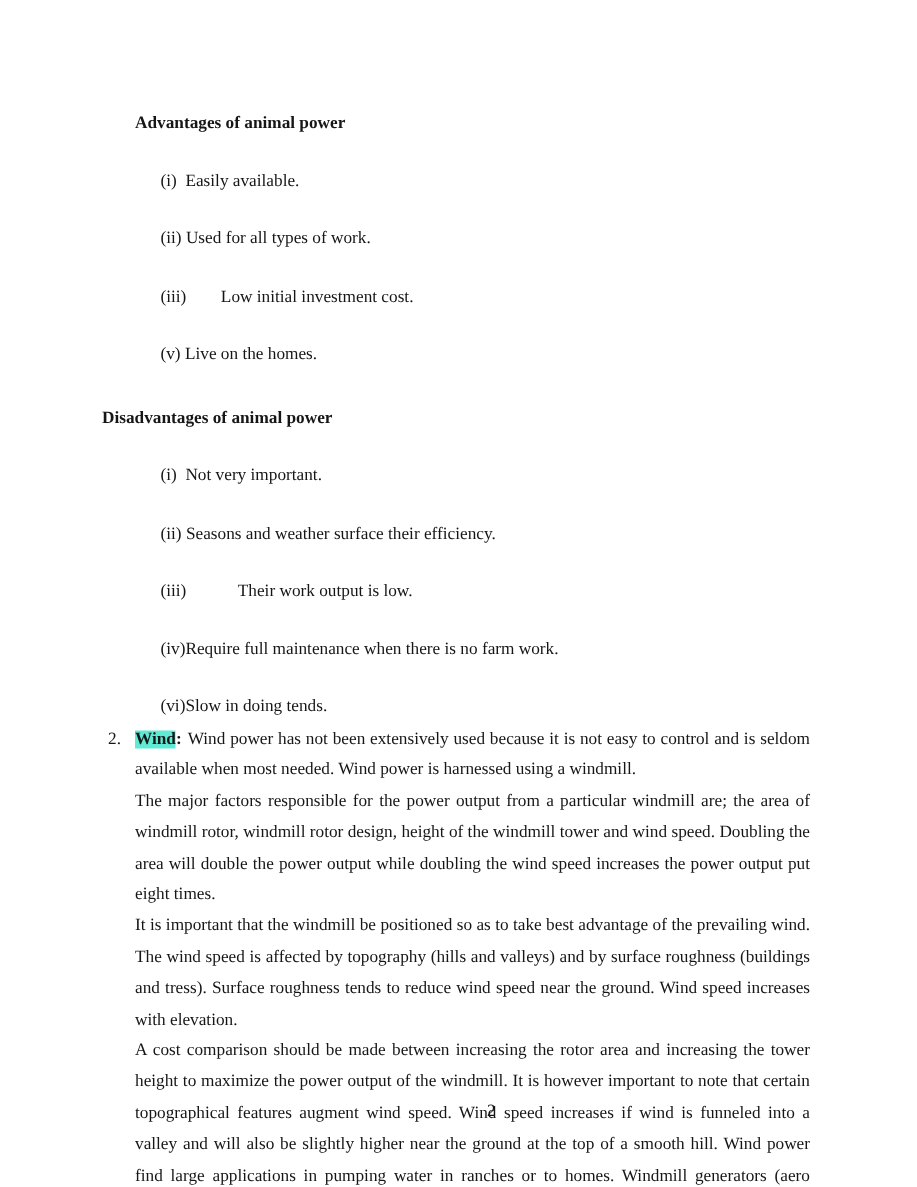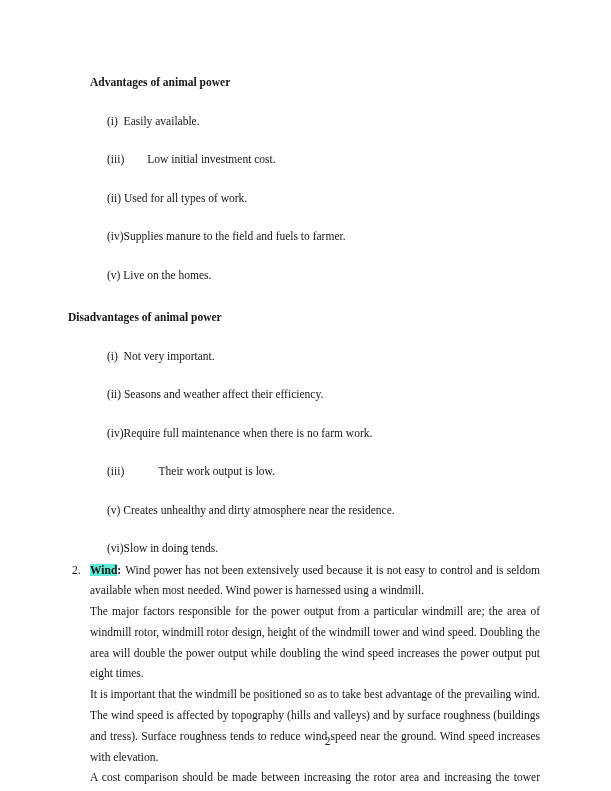--- a/index.html
+++ b/index.html
@@ -76,34 +76,32 @@
 </head>
 <body>
 
 <div class="page">
   <div class="content">
 
     <div class="heading">Advantages of animal power</div>
 
     <div class="list">
       <div class="list-item">(i)  Easily available.</div>
+      <div class="list-item">(ii) Used for all types of work.</div>
       <div class="list-item">(iii)        Low initial investment cost.</div>
-      <div class="list-item">(ii) Used for all types of work.</div>
-      <div class="list-item">(iv)Supplies manure to the field and fuels to farmer.</div>
       <div class="list-item">(v) Live on the homes.</div>
     </div>
 
     <div class="heading h-dis">Disadvantages of animal power</div>
 
     <div class="list list-dis">
       <div class="list-item">(i)  Not very important.</div>
-      <div class="list-item">(ii) Seasons and weather affect their efficiency.</div>
+      <div class="list-item">(ii) Seasons and weather surface their efficiency.</div>
+      <div class="list-item">(iii)            Their work output is low.</div>
       <div class="list-item">(iv)Require full maintenance when there is no farm work.</div>
-      <div class="list-item">(iii)            Their work output is low.</div>
-      <div class="list-item">(v) Creates unhealthy and dirty atmosphere near the residence.</div>
       <div class="list-item">(vi)Slow in doing tends.</div>
     </div>
 
     <div class="wind-block">
       <span class="wind-marker">2.</span>
       <p><span class="kw-highlight" style="background: #5eead4;">Wind</span><span class="kw-colon">:</span><span>Wind power has not been extensively used because it is not easy to control and is seldom available when most needed. Wind power is harnessed using a windmill.</span></p>
       <p>The major factors responsible for the power output from a particular windmill are; the area of windmill rotor, windmill rotor design, height of the windmill tower and wind speed. Doubling the area will double the power output while doubling the wind speed increases the power output put eight times.</p>
       <p>It is important that the windmill be positioned so as to take best advantage of the prevailing wind. The wind speed is affected by topography (hills and valleys) and by surface roughness (buildings and tress). Surface roughness tends to reduce wind speed near the ground. Wind speed increases with elevation.</p>
       <p>A cost comparison should be made between increasing the rotor area and increasing the tower height to maximize the power output of the windmill. It is however important to note that certain topographical features augment wind speed. Wind speed increases if wind is funneled into a valley and will also be slightly higher near the ground at the top of a smooth hill. Wind power find large applications in pumping water in ranches or to homes. Windmill generators (aero generators) are now widely used to convert wind energy in to electrical energy in rural areas. Wind power is inexhaustible/renewable.</p>
     </div>

